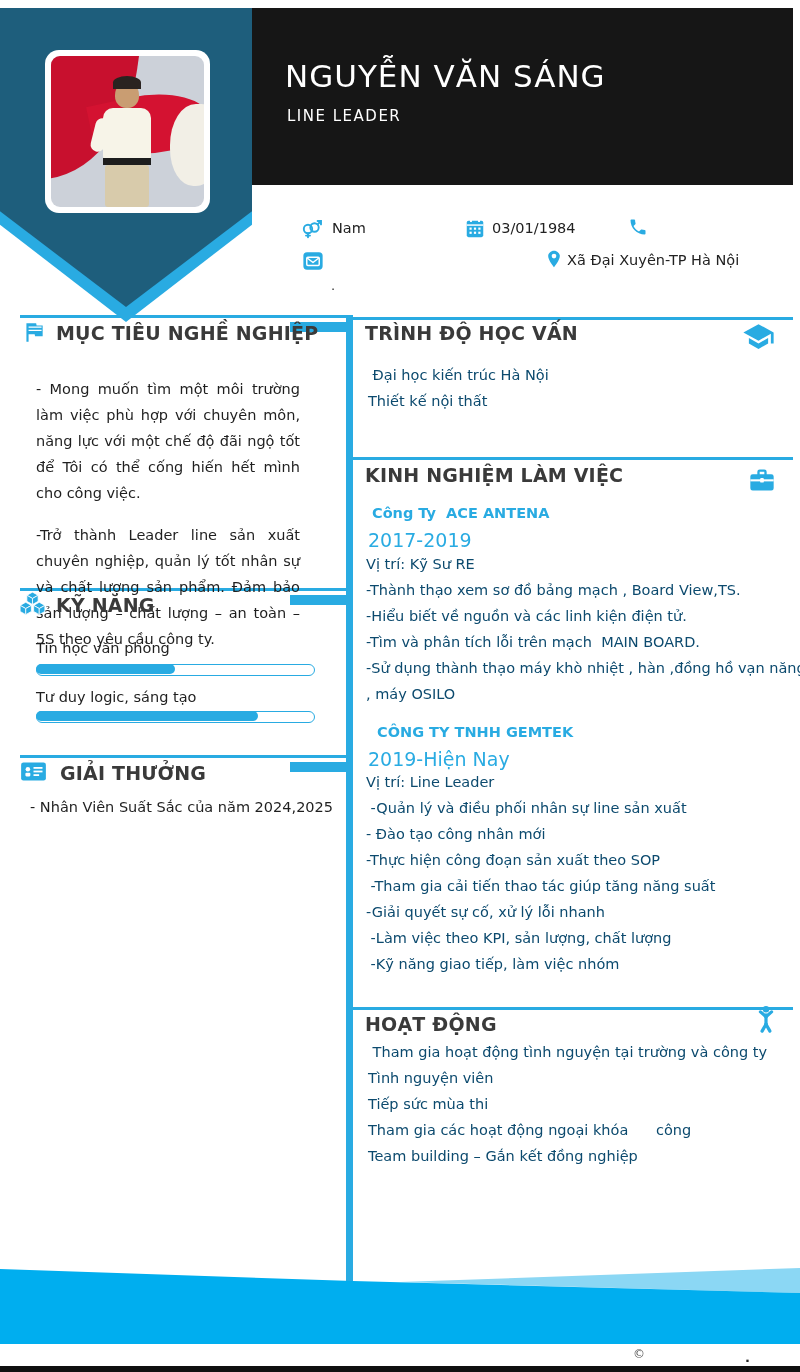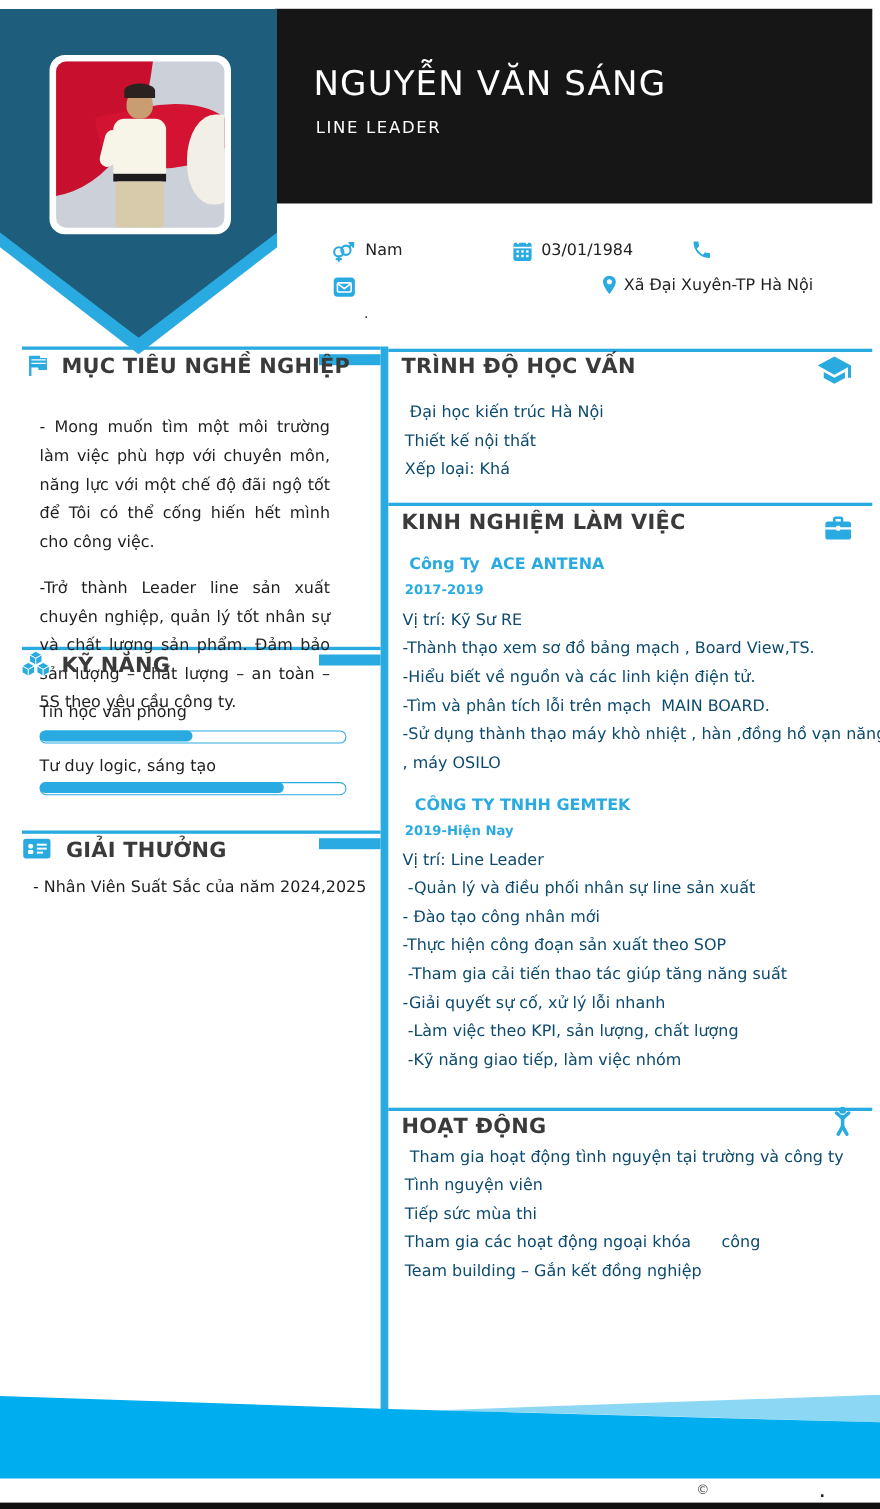--- a/index.html
+++ b/index.html
@@ -51,21 +51,21 @@
   .objective-text p{margin:16px;}
   .skill-label{left:36px;font-size:14.5px;color:#1f1f1f;white-space:pre;}
   .skill-track{left:36px;width:277px;height:10px;border:1.5px solid #29ABE2;border-radius:6px;background:#fff;}
   .skill-fill{position:absolute;left:-1px;top:-1px;height:10px;background:#29ABE2;border-radius:6px;}
   .award-line{left:30px;font-size:14.5px;color:#1f1f1f;white-space:pre;}
 
   
   .body-line{font-size:14.5px;color:#0c4a6e;white-space:pre;line-height:26px;}
   .edu-block{left:368px;top:362px;}
   .company{font-size:14.5px;font-weight:bold;color:#29ABE2;white-space:pre;}
-  .period{font-size:12px;font-weight:bold;color:#29ABE2;white-space:pre;}
+  .period{font-size:19px;font-weight:normal;color:#29ABE2;white-space:pre;}
 
   
   .footer-svg{left:0;top:1268px;}
   .copyright{left:633px;top:1347px;font-size:12px;color:#555;}
   .end-dot{left:745px;top:1350px;font-size:13px;font-weight:bold;color:#222;}
   .stray-dot{left:331px;top:278px;font-size:13px;color:#333;}
   .bottom-strip{left:0;top:1366px;width:800px;height:6px;background:#101010;}
 </style>
 </head>
 <body>
@@ -208,21 +208,20 @@
 
   <span class="abs sec-title" style="left:365px;top:322px">TRÌNH ĐỘ HỌC VẤN</span>
   <span class="abs ic" style="left:742px;top:320px">
     <svg width="33" height="33" viewBox="0 0 24 24" fill="#29ABE2">
       <path d="M5 13.18v4L12 21l7-3.82v-4L12 17l-7-3.82zM12 3L1 9l11 6 9-4.91V17h2V9L12 3z"></path>
     </svg>
   </span>
   <div class="abs edu-block">
     <div class="body-line"> Đại học kiến trúc Hà Nội</div>
     <div class="body-line">Thiết kế nội thất</div>
-    <div class="body-line">Xếp loại: Khá</div>
   </div>
 
   <span class="abs sec-title" style="left:365px;top:464px">KINH NGHIỆM LÀM VIỆC</span>
   <span class="abs ic" style="left:748px;top:466px">
     <svg width="28" height="28" viewBox="0 0 24 24">
       <path fill="#29ABE2" d="M20 7h-4V5a2 2 0 0 0-2-2h-4a2 2 0 0 0-2 2v2H4a2 2 0 0 0-2 2v10a2 2 0 0 0 2 2h16a2 2 0 0 0 2-2V9a2 2 0 0 0-2-2zm-10-2h4v2h-4V5z"></path>
       <rect x="2" y="11.4" width="20" height="1.8" fill="#fff"></rect>
         <rect x="10.4" y="10.2" width="3.2" height="4" rx="1" fill="#fff"></rect>
     </svg>
   </span>

